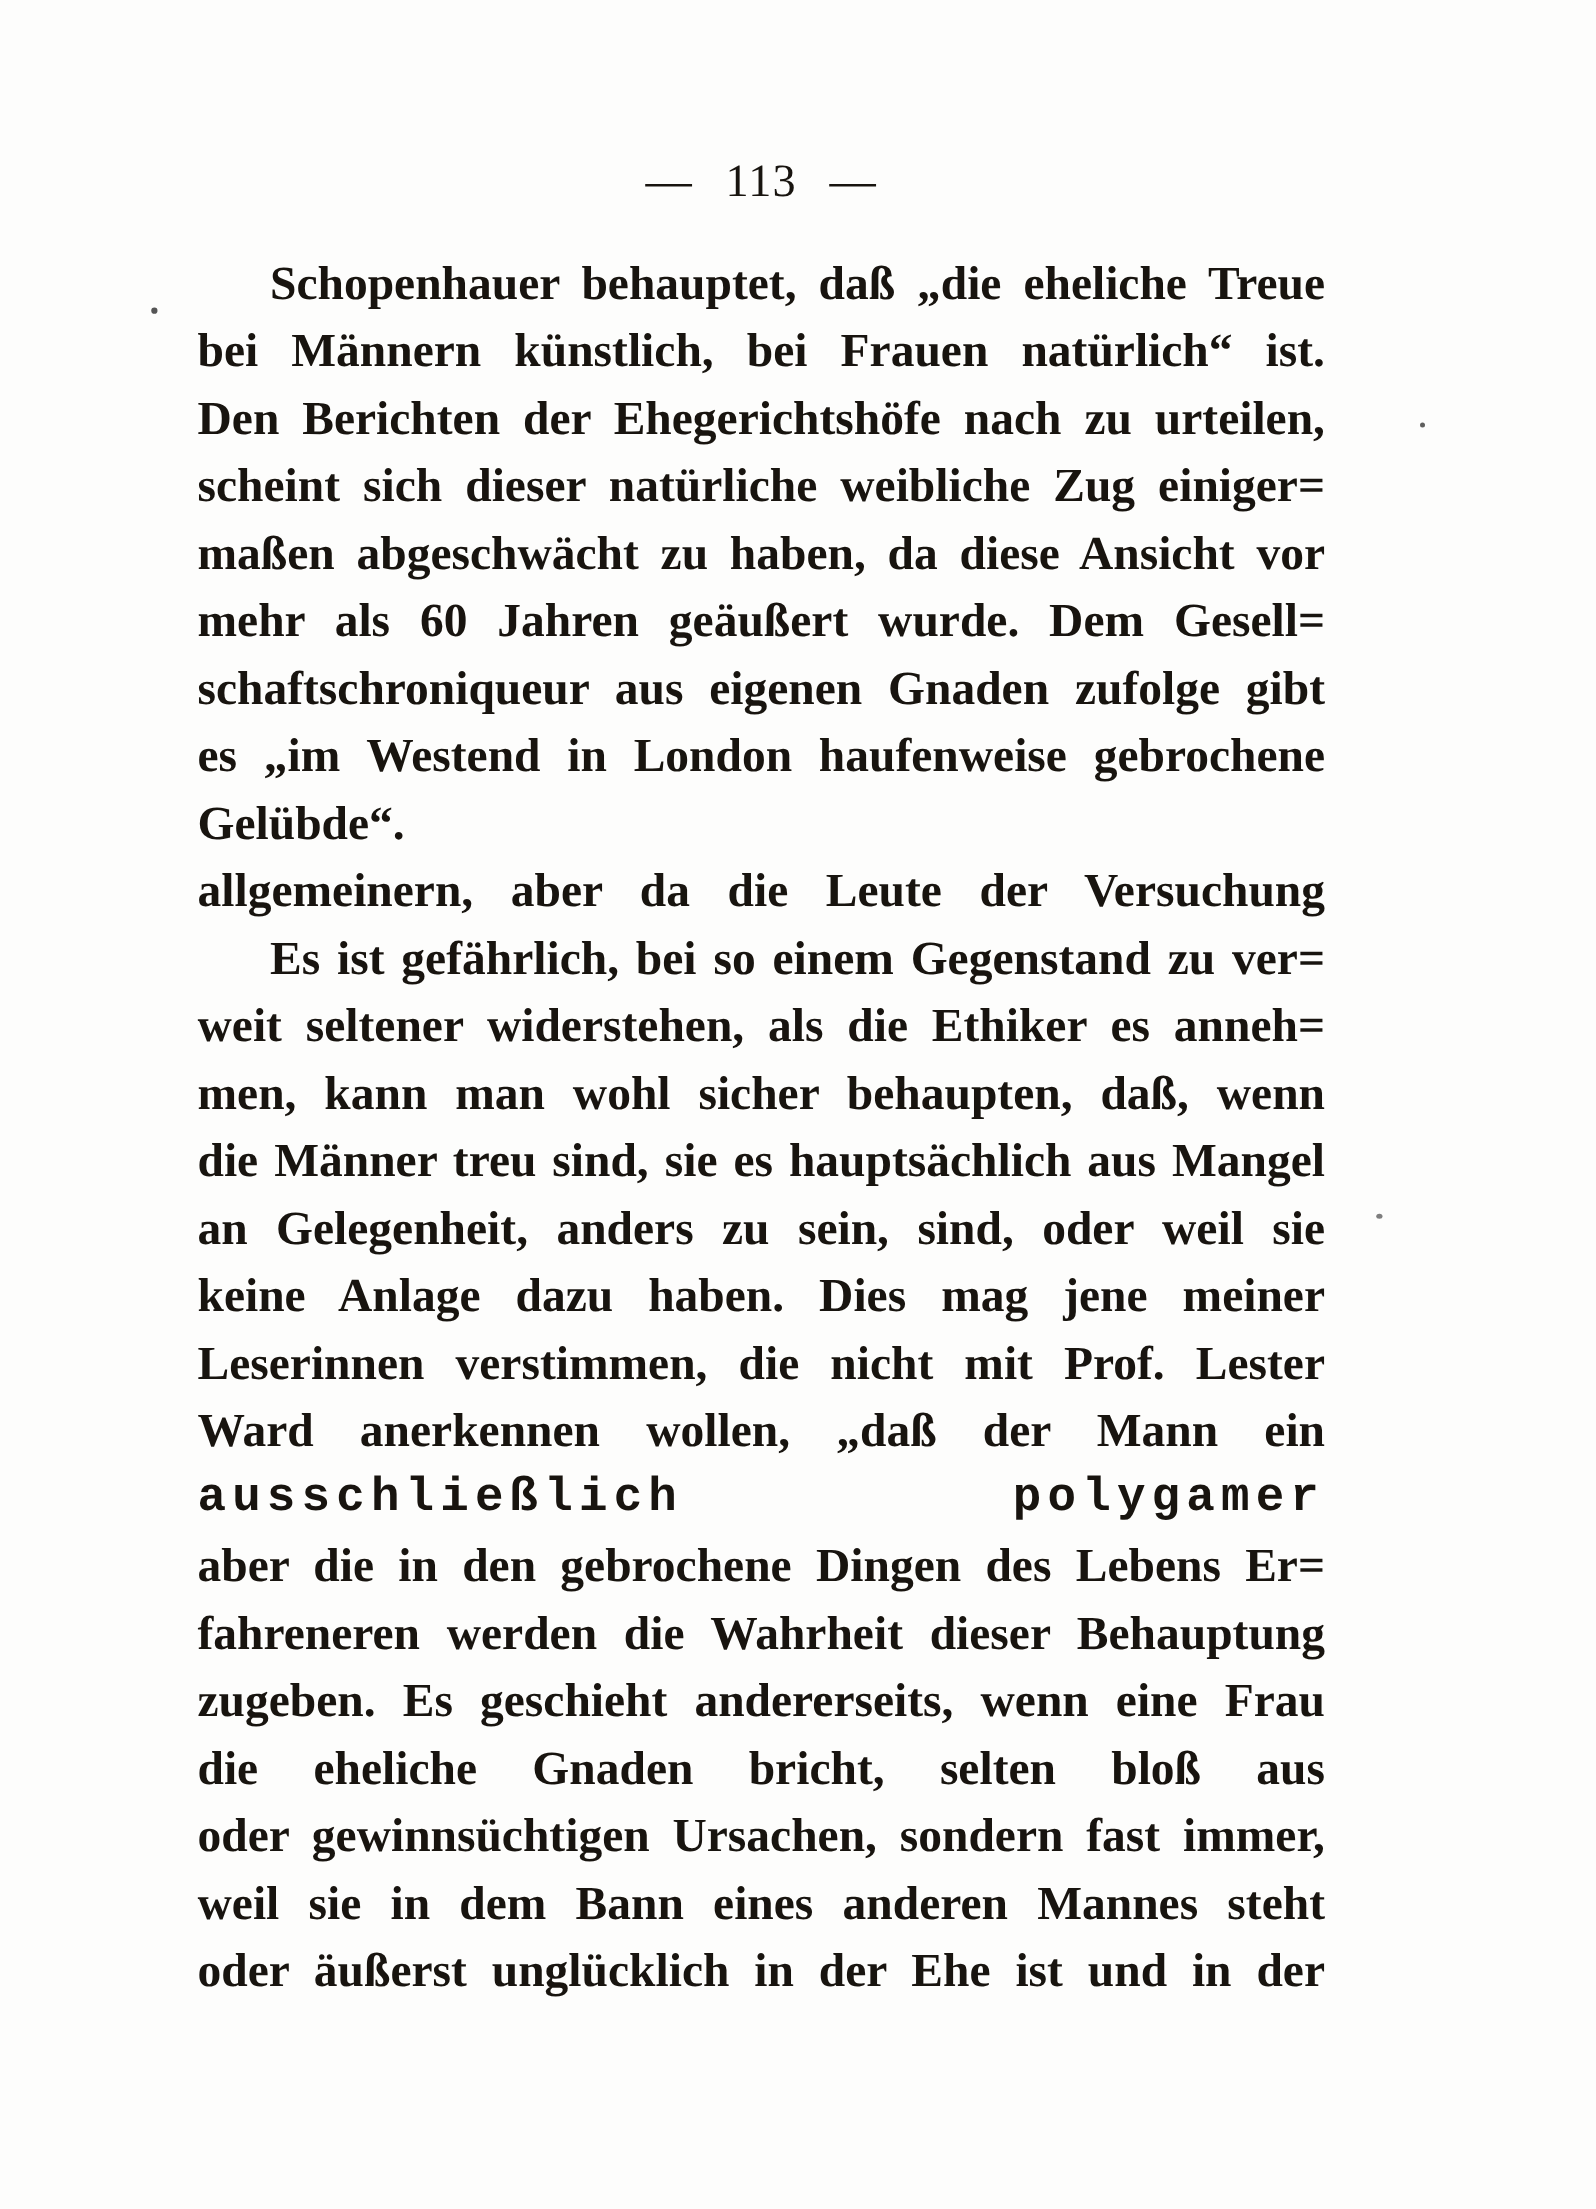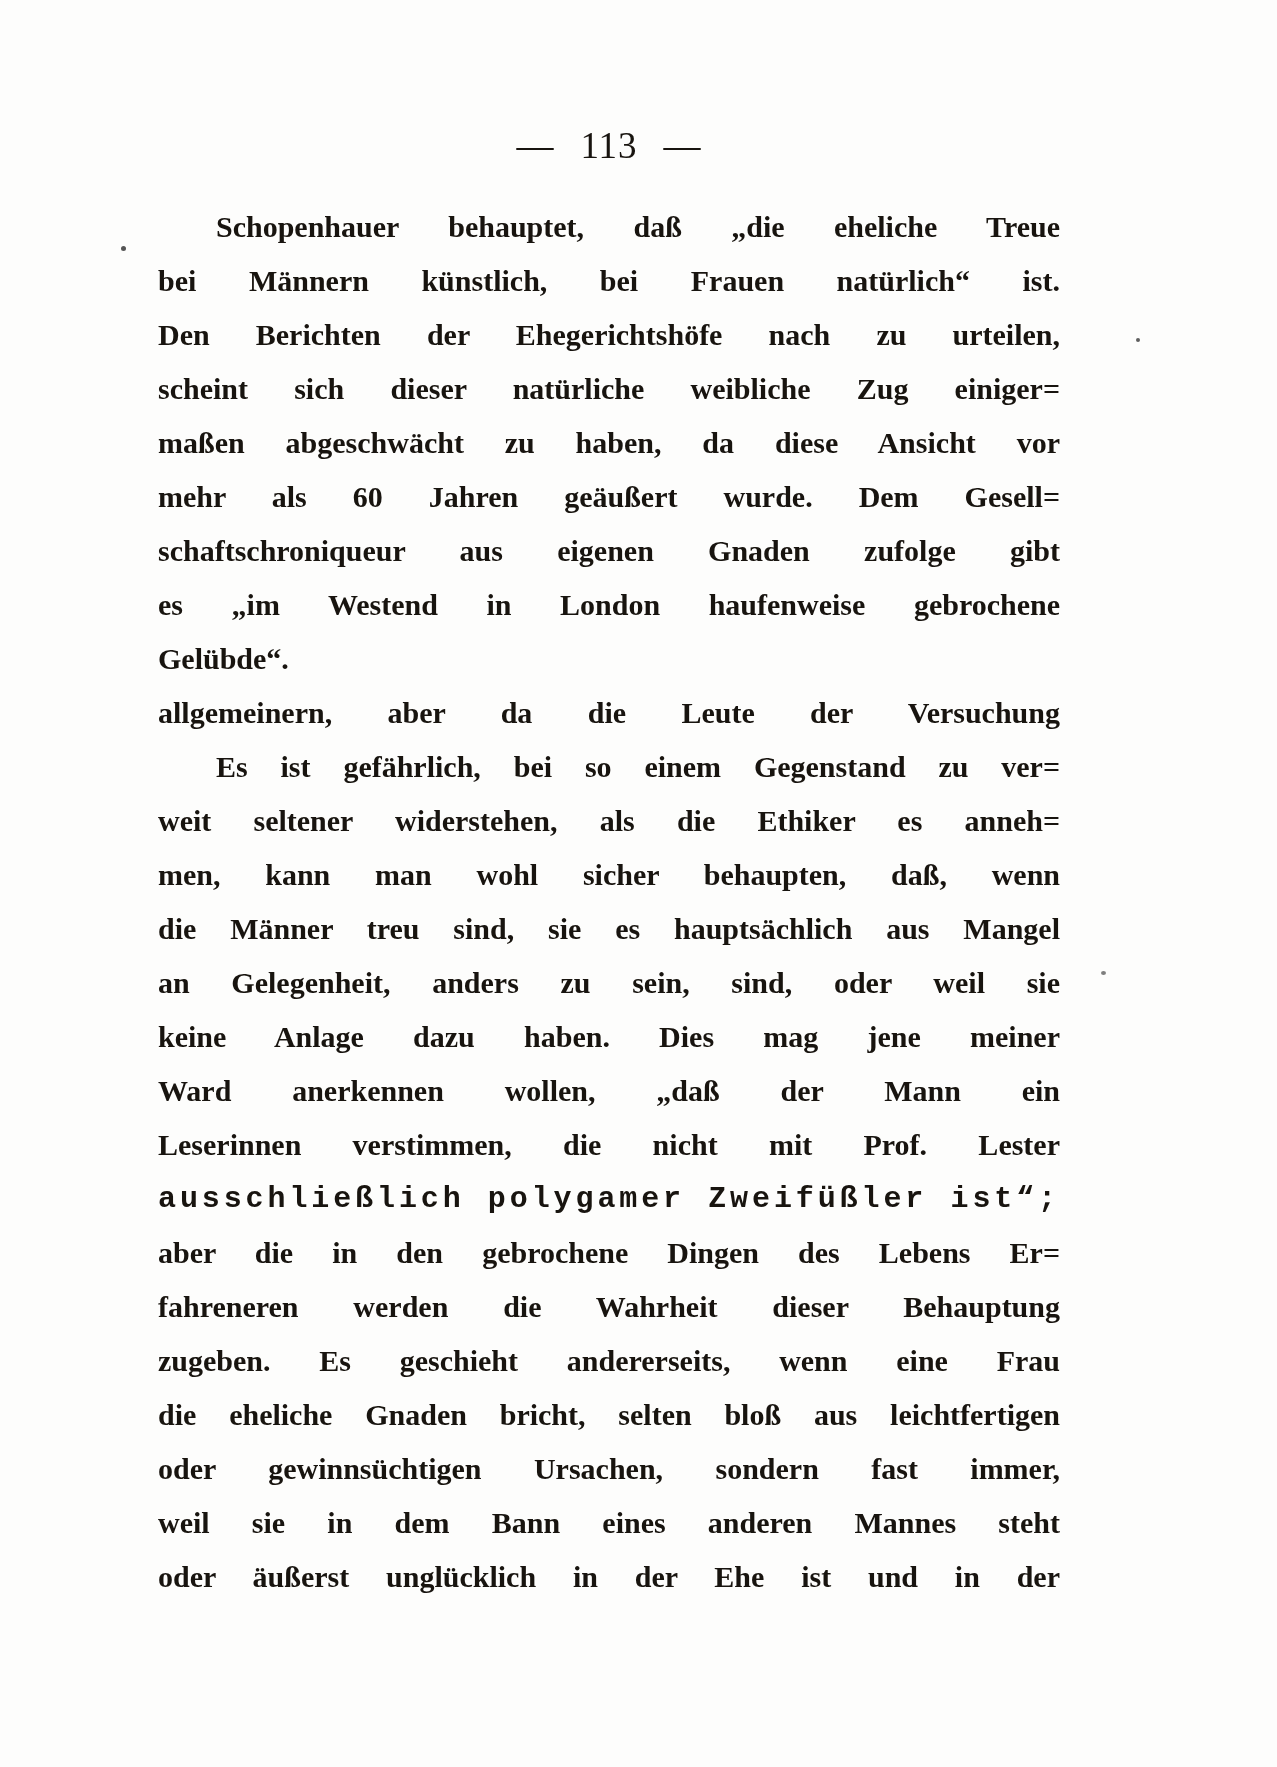--- a/index.html
+++ b/index.html
@@ -30,21 +30,21 @@
     white-space: nowrap;
   }
   .header .pagenum {
     margin: 0 26px;
   }
   .textblock {
     position: absolute;
     top: 200px;
     left: 158px;
     width: 902px;
-    font-size: 30px;
+    font-size: 38px;
     font-weight: 700;
   }
   .line {
     height: 54px;
     line-height: 54px;
     text-align: justify;
     text-align-last: justify;
     overflow: hidden;
     white-space: normal;
   }
@@ -90,22 +90,22 @@
         <div class="line plain">Gelübde“.</div>
       </div>
     <div class="para">
         <div class="line">allgemeinern, aber da die Leute der Versuchung</div>
         <div class="line indent">Es ist gefährlich, bei so einem Gegenstand zu ver=</div>
         <div class="line">weit seltener widerstehen, als die Ethiker es anneh=</div>
         <div class="line">men, kann man wohl sicher behaupten, daß, wenn</div>
         <div class="line">die Männer treu sind, sie es hauptsächlich aus Mangel</div>
         <div class="line">an Gelegenheit, anders zu sein, sind, oder weil sie</div>
         <div class="line">keine Anlage dazu haben. Dies mag jene meiner</div>
+        <div class="line">Leserinnen verstimmen, die nicht mit Prof. Lester</div>
         <div class="line">Ward anerkennen wollen, „daß der Mann ein</div>
-        <div class="line">Leserinnen verstimmen, die nicht mit Prof. Lester</div>
         <div class="line spaced">ausschließlich polygamer Zweifüßler ist“;</div>
         <div class="line">aber die in den gebrochene Dingen des Lebens Er=</div>
         <div class="line">fahreneren werden die Wahrheit dieser Behauptung</div>
         <div class="line">zugeben. Es geschieht andererseits, wenn eine Frau</div>
         <div class="line">die eheliche Gnaden bricht, selten bloß aus leichtfertigen</div>
         <div class="line">oder gewinnsüchtigen Ursachen, sondern fast immer,</div>
         <div class="line">weil sie in dem Bann eines anderen Mannes steht</div>
         <div class="line">oder äußerst unglücklich in der Ehe ist und in der</div>
       </div>
   </div>

